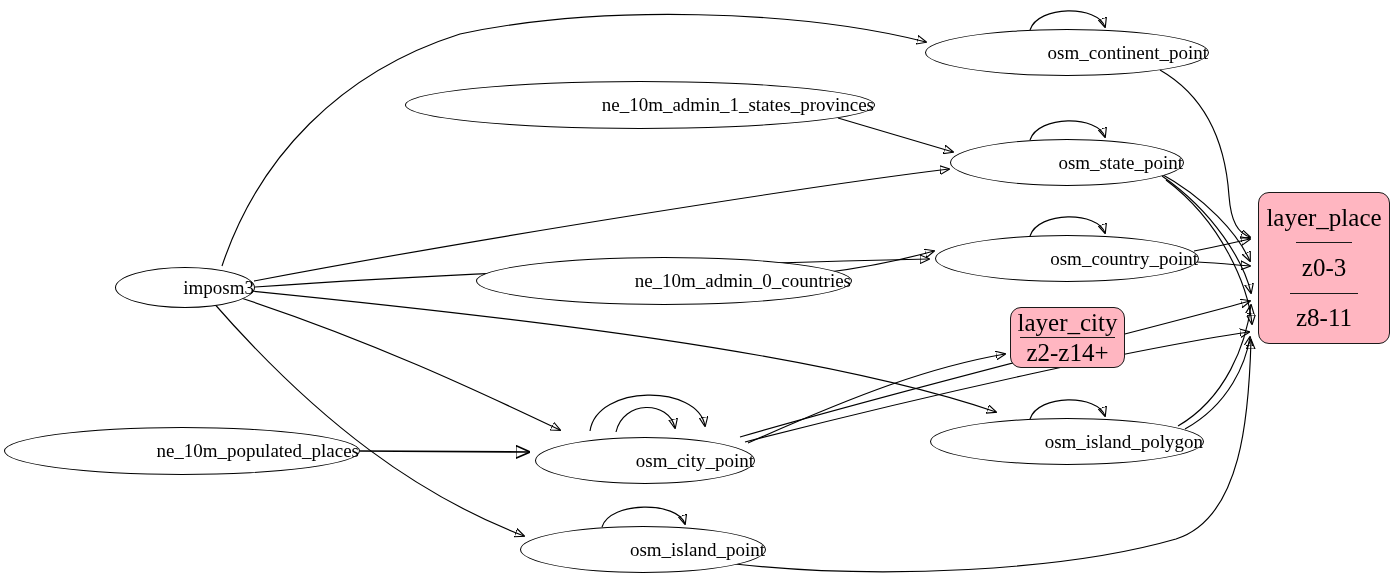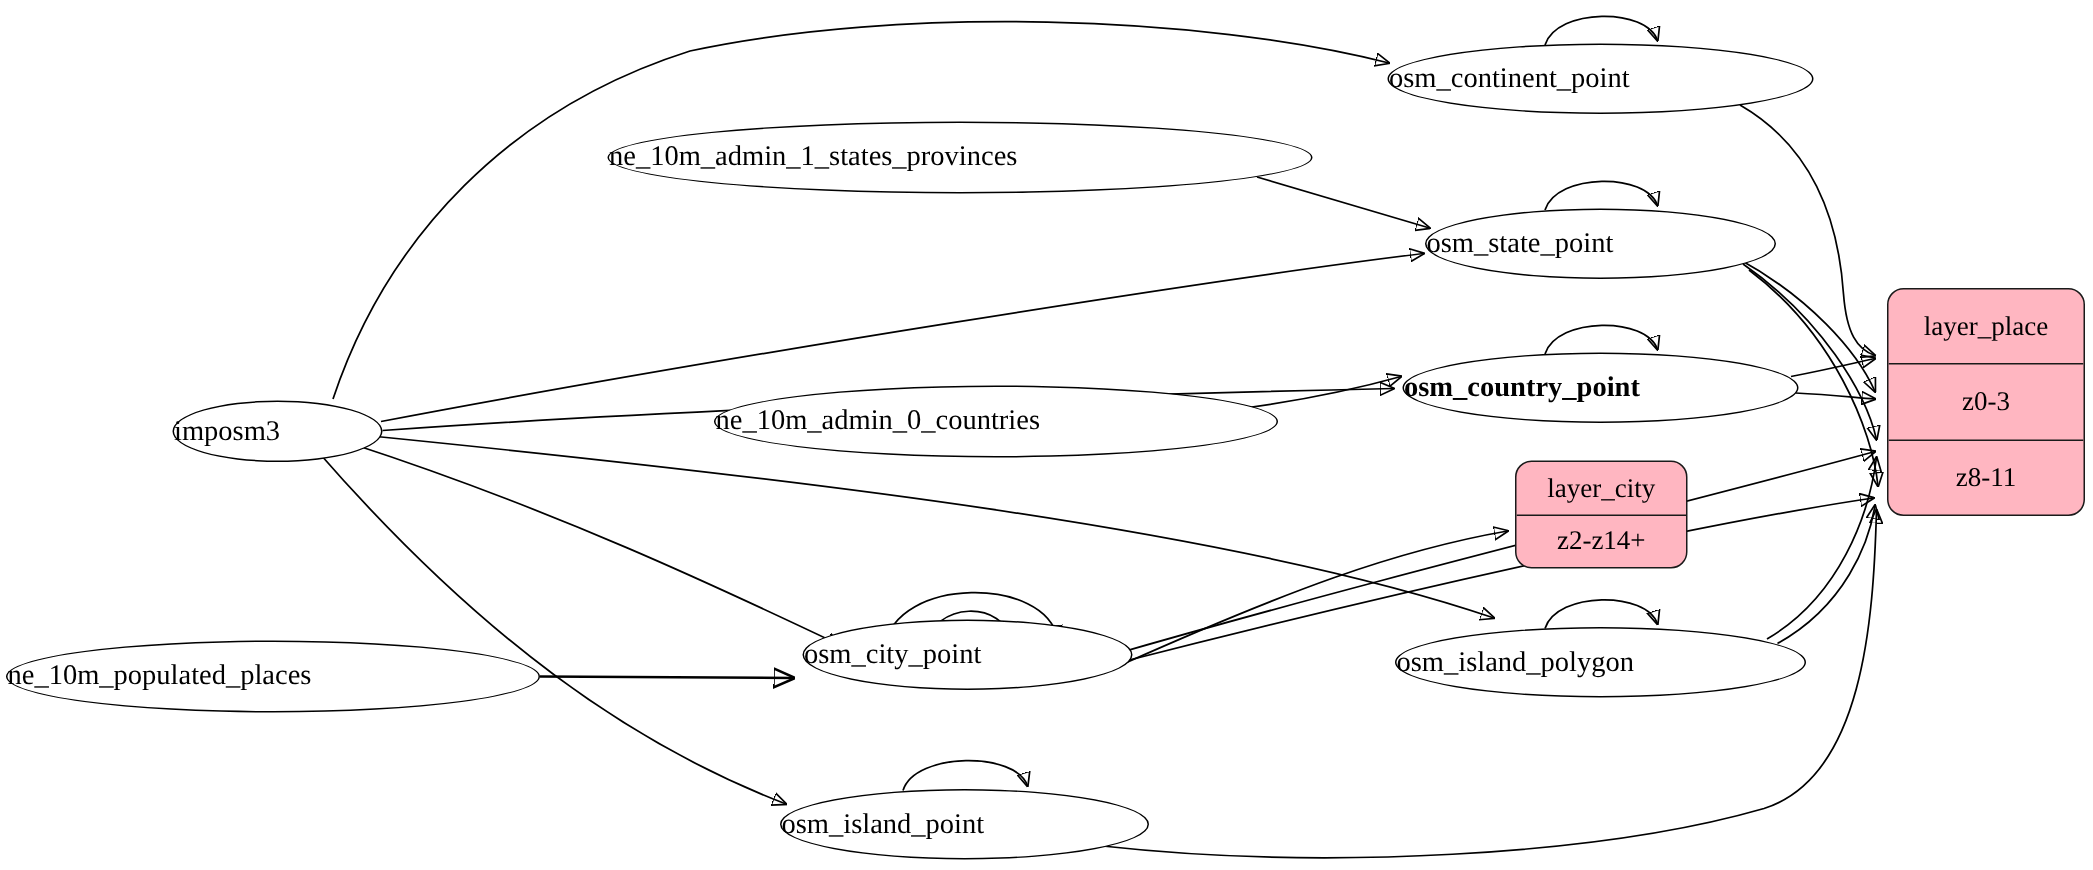--- a/index.html
+++ b/index.html
@@ -6,27 +6,27 @@
   .canvas{
     position:relative;width:1395px;height:580px;background:#ffffff;
     font-family:"Liberation Serif","DejaVu Serif",serif;color:#000;
     overflow:hidden;
   }
   svg.edge-layer{position:absolute;left:0;top:0;z-index:1;}
   svg.edge-layer path{fill:none;stroke:#000;stroke-width:1.15;}
   svg.edge-layer path.thick{stroke-width:1.7;}
   .ellipse-node{
     position:absolute;z-index:2;background:#ffffff;border:1.3px solid #000;
-    border-radius:50%;display:flex;align-items:center;justify-content:flex-start;
+    border-radius:50%;display:flex;align-items:center;justify-content:flex-end;
     font-size:19px;white-space:nowrap;box-sizing:border-box;
   }
   .record-node{
     position:absolute;z-index:2;background:#ffb6c1;border:1.5px solid #1a1a1a;
     border-radius:11px;overflow:hidden;display:flex;flex-direction:column;
-    font-size:18px;text-align:center;box-sizing:border-box;
+    font-size:25px;text-align:center;box-sizing:border-box;align-items:center;
   }
   .record-row{
     flex:1;display:flex;align-items:center;justify-content:center;
     white-space:nowrap;padding:0 6px;
   }
   .record-row + .record-row{border-top:1.4px solid #1a1a1a;}
 </style>
 </head>
 <body>
 
@@ -90,37 +90,37 @@
   </div>
 
   <div class="ellipse-node" style="left:925px;top:29px;width:284px;height:47px;">
     <span>osm_continent_point</span>
   </div>
 
   <div class="ellipse-node" style="left:950px;top:139px;width:234px;height:47px;">
     <span>osm_state_point</span>
   </div>
 
-  <div class="ellipse-node" style="left:935px;top:235px;width:264px;height:47px;font-weight:bold;">
+  <div class="ellipse-node" style="left:935px;top:235px;width:264px;height:47px;">
     <span>osm_country_point</span>
   </div>
 
-  <div class="ellipse-node" style="left:535px;top:413px;width:220px;height:47px;">
+  <div class="ellipse-node" style="left:535px;top:437px;width:220px;height:47px;">
     <span>osm_city_point</span>
   </div>
 
   <div class="ellipse-node" style="left:520px;top:526px;width:246px;height:47px;">
     <span>osm_island_point</span>
   </div>
 
   <div class="ellipse-node" style="left:930px;top:418px;width:274px;height:47px;">
     <span>osm_island_polygon</span>
   </div>
 
-  <div class="record-node" style="left:1010px;top:307px;width:115px;height:72px;">
+  <div class="record-node" style="left:1010px;top:307px;width:115px;height:61px;">
     <div class="record-row">layer_city</div>
     <div class="record-row">z2-z14+</div>
   </div>
 
   <div class="record-node" style="left:1258px;top:192px;width:132px;height:152px;">
     <div class="record-row">layer_place</div>
     <div class="record-row">z0-3</div>
     <div class="record-row">z8-11</div>
   </div>
 

